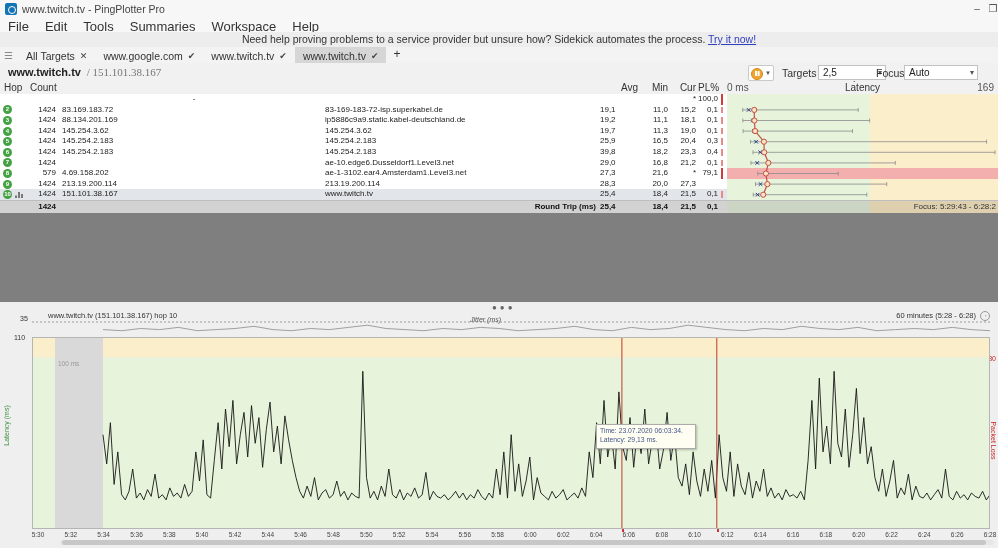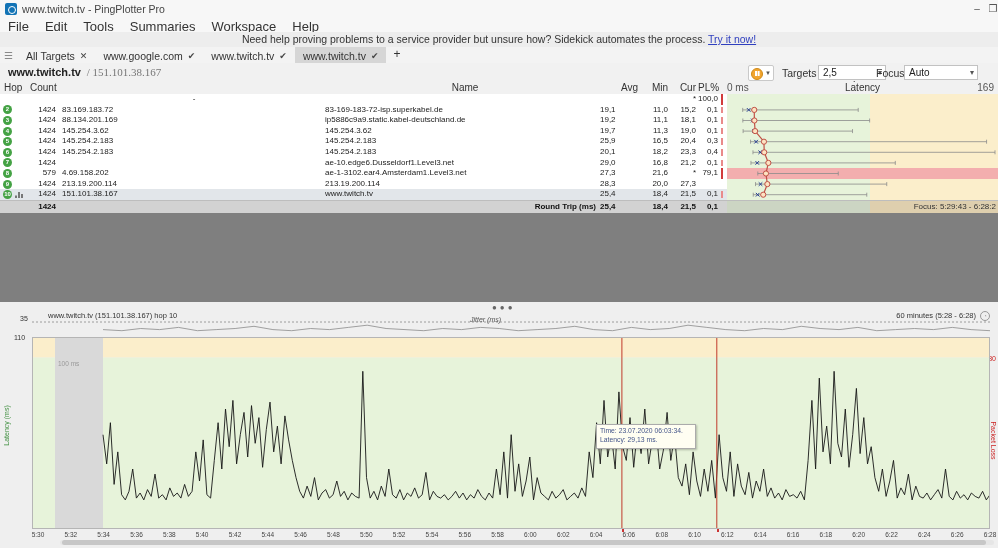--- a/index.html
+++ b/index.html
@@ -147,21 +147,20 @@
     <div class="selectbox" style="left:904px;width:54px;">Auto</div>
     <span class="scale-lab" style="left:939px;">100ms</span>
     <span class="scale-lab" style="left:967px;">200ms</span>
     <div class="scale-legend"></div>
   </div>
 
   <div class="thead">
     <span style="left:4px;">Hop</span>
     <span style="left:30px;">Count</span>
     <span style="left:62px;width:264px;text-align:center;margin-top:41px;">IP</span>
-    <span style="left:332px;width:266px;text-align:center;">Name</span>
     <span style="left:600px;width:38px;text-align:right;">Avg</span>
     <span style="left:642px;width:26px;text-align:right;">Min</span>
     <span style="left:672px;width:24px;text-align:right;">Cur</span>
     <span style="left:698px;width:20px;text-align:right;">PL%</span>
     <span style="left:727px;color:#555;">0 ms</span>
     <span style="left:727px;width:271px;text-align:center;">Latency</span>
     <span style="right:4px;color:#555;">169</span>
   </div>
 
   <div class="trows" id="trows">
@@ -237,21 +236,21 @@
         <div class="lat">
           <div class="g"></div>
           <div class="o"></div>
         </div>
       </div>
       <div class="trow" style="top: 147px;">
         <div class="badge">6</div>
         <span class="cell c-count">1424</span>
         <span class="cell c-ip">145.254.2.183</span>
         <span class="cell c-name">145.254.2.183</span>
-        <span class="cell c-avg">20,1</span>
+        <span class="cell c-avg">39,8</span>
         <span class="cell c-min">18,2</span>
         <span class="cell c-cur">23,3</span>
         <span class="cell c-pl">0,4</span>
         <div class="pltick"></div>
         <div class="lat">
           <div class="g"></div>
           <div class="o"></div>
         </div>
       </div>
       <div class="trow" style="top: 157.6px;">

